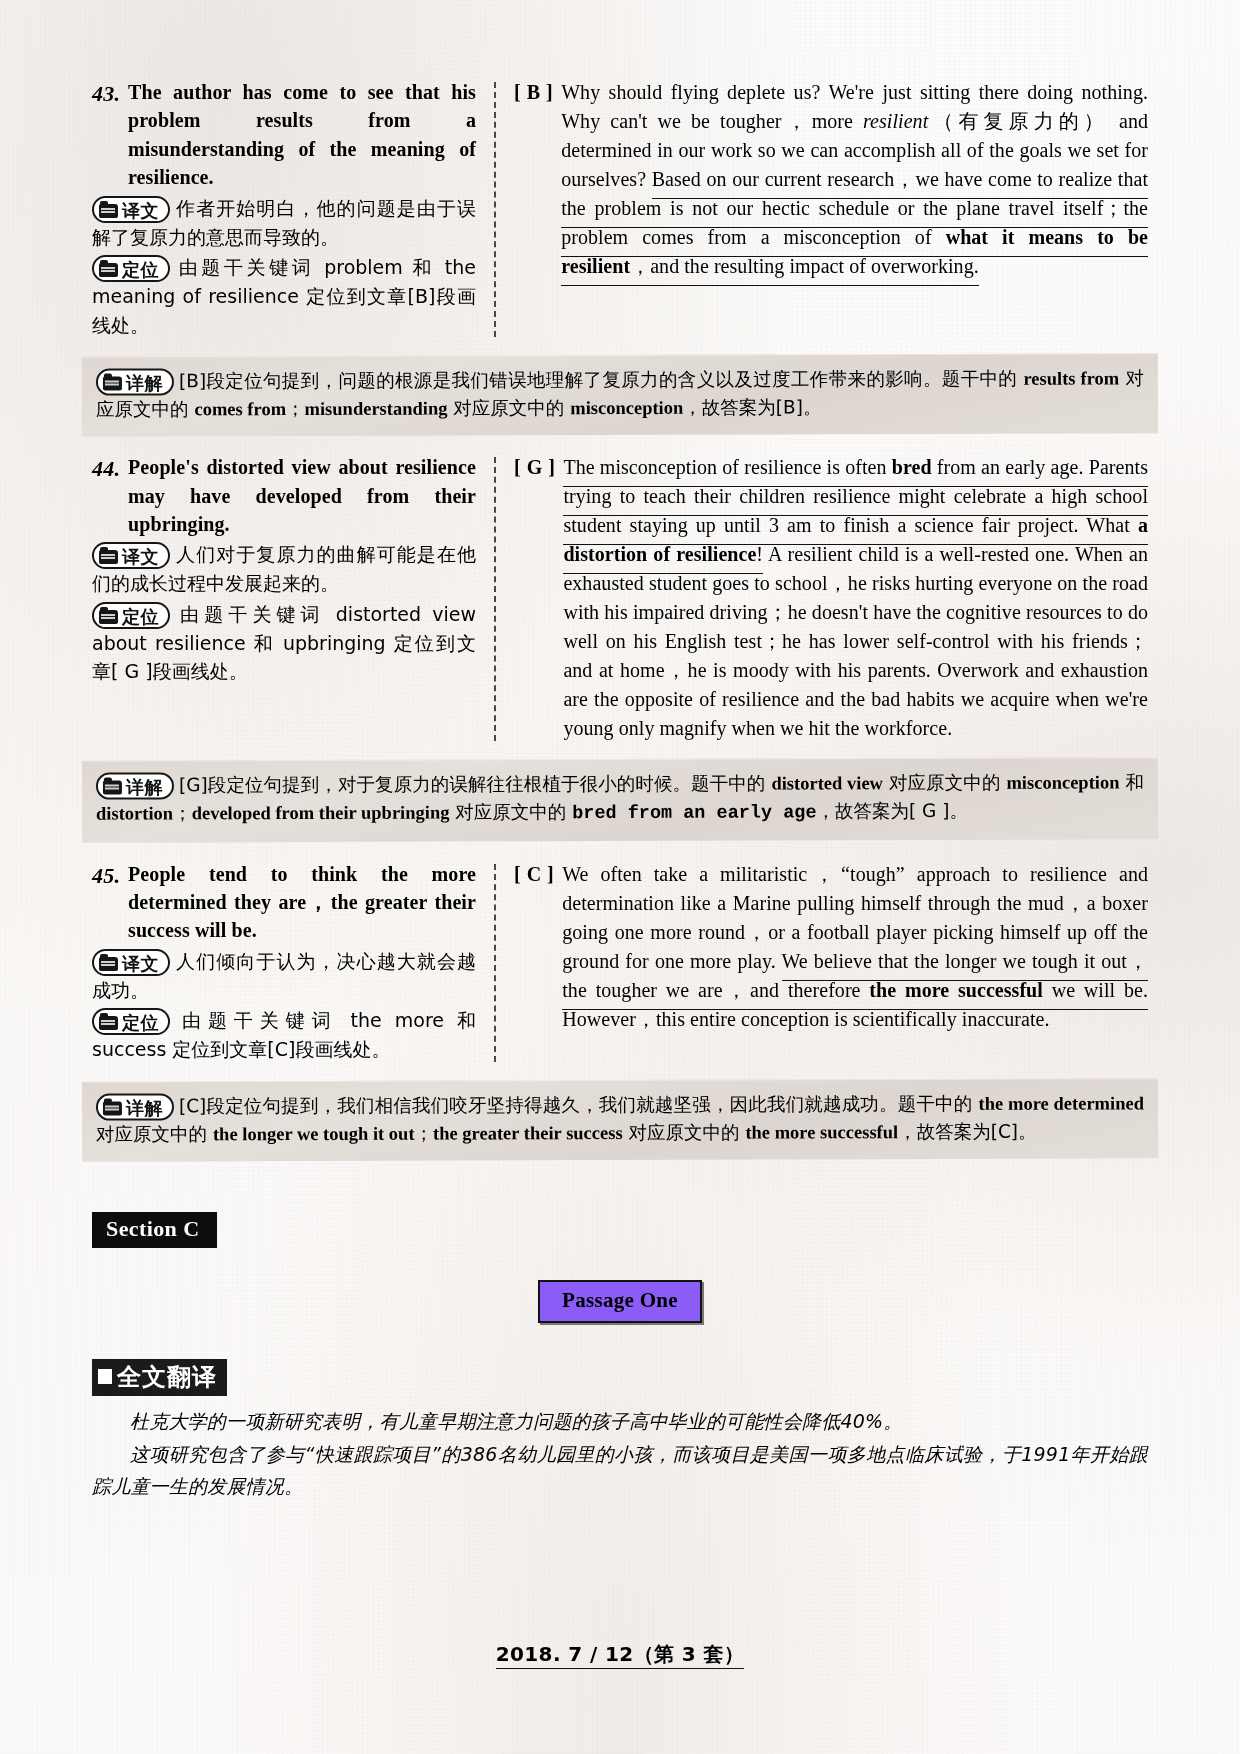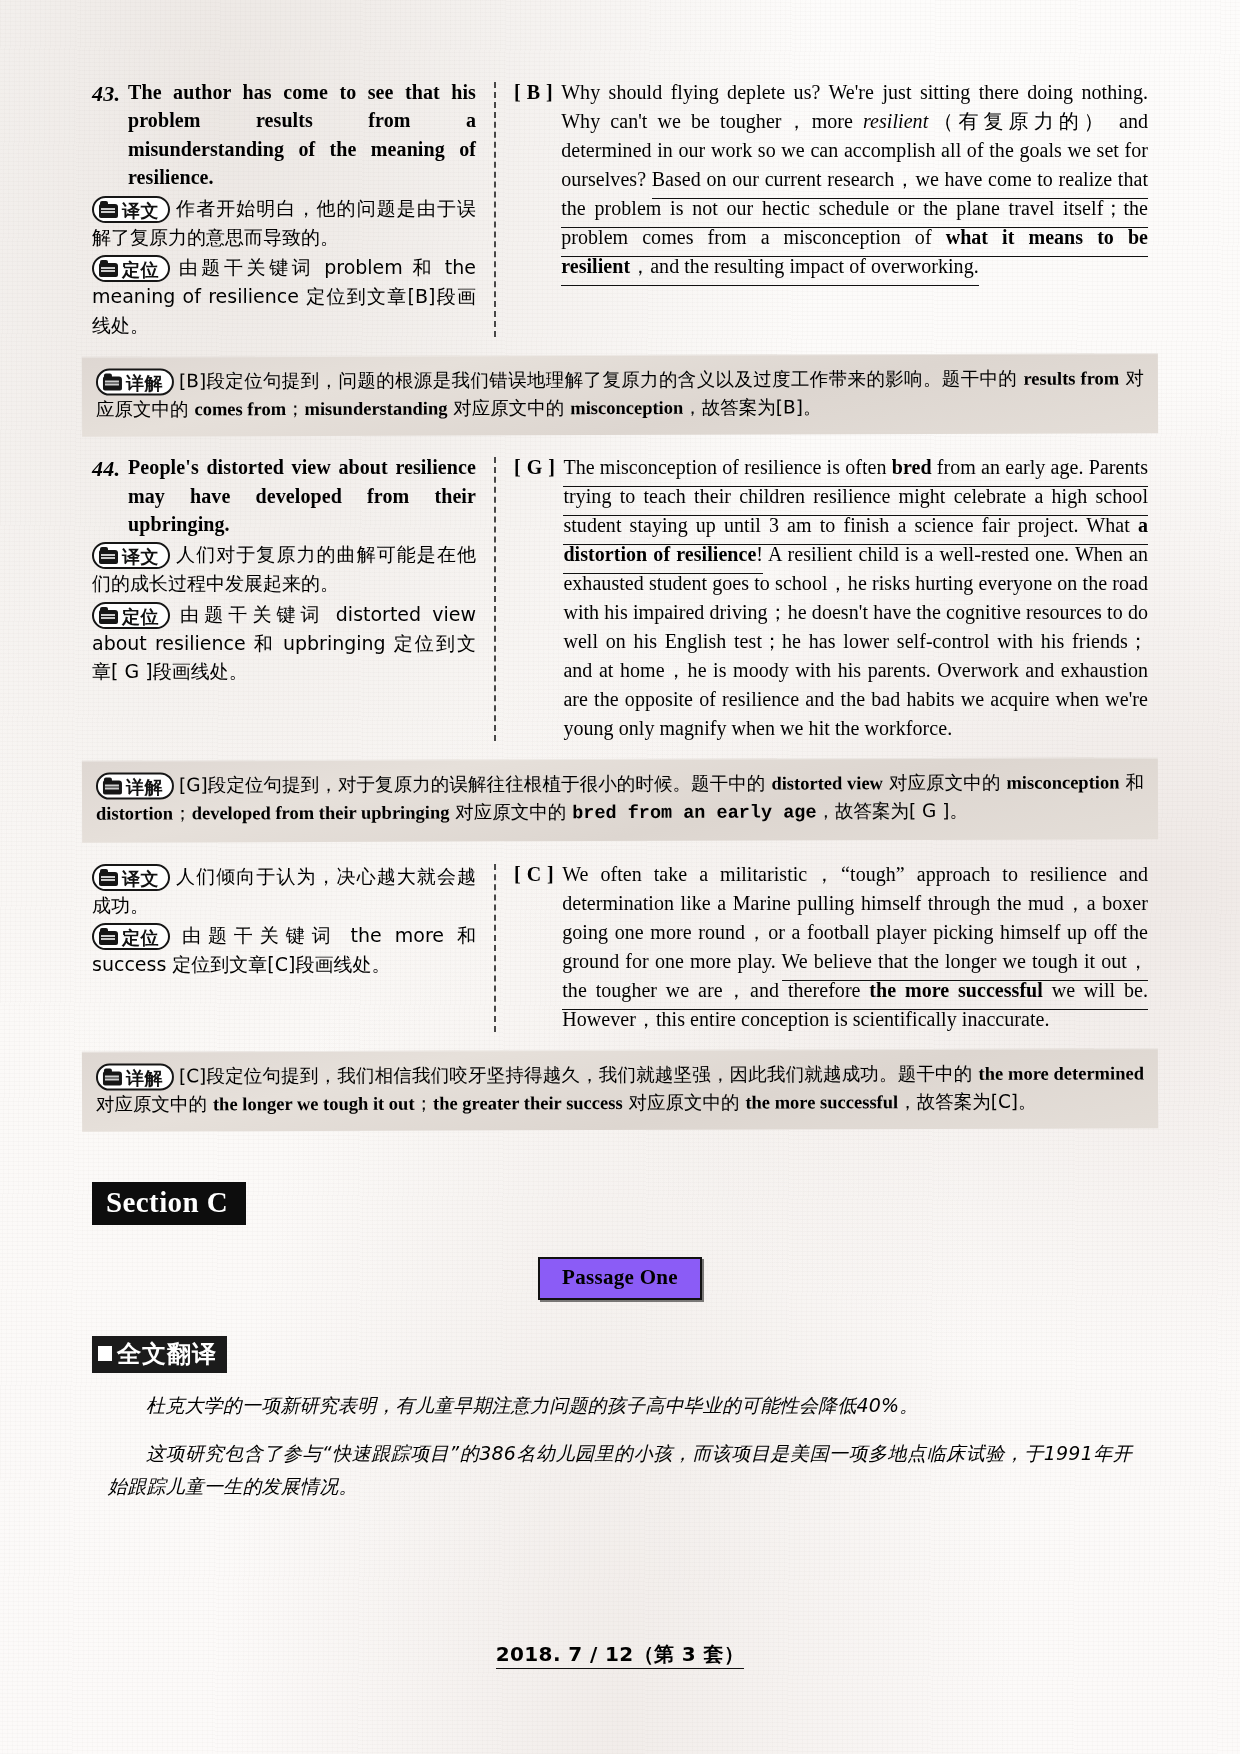--- a/index.html
+++ b/index.html
@@ -192,21 +192,21 @@
     font-weight: 700;
   }
 
   
   .section-c {
     display: inline-block;
     background: #0d0d0d;
     color: #fff;
     font-family: "Liberation Serif", serif;
     font-weight: 700;
-    font-size: 29px;
+    font-size: 22px;
     padding: 4px 18px 6px 14px;
     letter-spacing: .4px;
     margin-top: 52px;
   }
 
   .passage-one-wrap {
     display: flex;
     justify-content: center;
     margin-top: 32px;
   }
@@ -243,21 +243,21 @@
 
   .trans-body {
     margin-top: 9px;
     font-family: "DejaVu Sans", "Liberation Sans", sans-serif;
     font-size: 19px;
     line-height: 1.72;
     font-style: italic;
     text-align: justify;
     letter-spacing: .2px;
   }
-  .trans-body p { margin: 16px; text-indent: 2em; }
+  .trans-body p { margin: 0; text-indent: 2em; }
   .ul { border-bottom: 1.5px solid #111; }
 
   .footer {
     position: absolute;
     left: 0; right: 0;
     bottom: 86px;
     text-align: center;
     font-family: "DejaVu Sans", "Liberation Sans", sans-serif;
     font-size: 20px;
     font-weight: 700;
@@ -338,20 +338,24 @@
 
   <div class="explain">
     <span class="pill">
         <span class="folder"></span>
         <span class="ptxt">详解</span>
       </span><span><span>[G]段定位句提到，对于复原力的误解往往根植于很小的时候。题干中的 </span><span class="en">distorted view</span><span> 对应原文中的 </span><span class="en">misconception</span><span> 和 </span><span class="en">distortion</span><span>；</span><span class="en">developed from their upbringing</span><span> 对应原文中的 </span><span class="enb">bred from an early age</span><span>，故答案为[ G ]。</span></span>
   </div>
 
   <div class="qblock" style="margin-top:18px;">
     <div class="qleft">
+      <div class="qnum-row">
+        <div class="qnum">45.</div>
+        <div class="qstem">People tend to think the more determined they are，the greater their success will be.</div>
+      </div>
       <div class="tagline cn">
         <span class="pill">
             <span class="folder"></span>
             <span class="ptxt">译文</span>
           </span><span>人们倾向于认为，决心越大就会越成功。</span>
       </div>
       <div class="tagline cn">
         <span class="pill">
             <span class="folder"></span>
             <span class="ptxt">定位</span>

